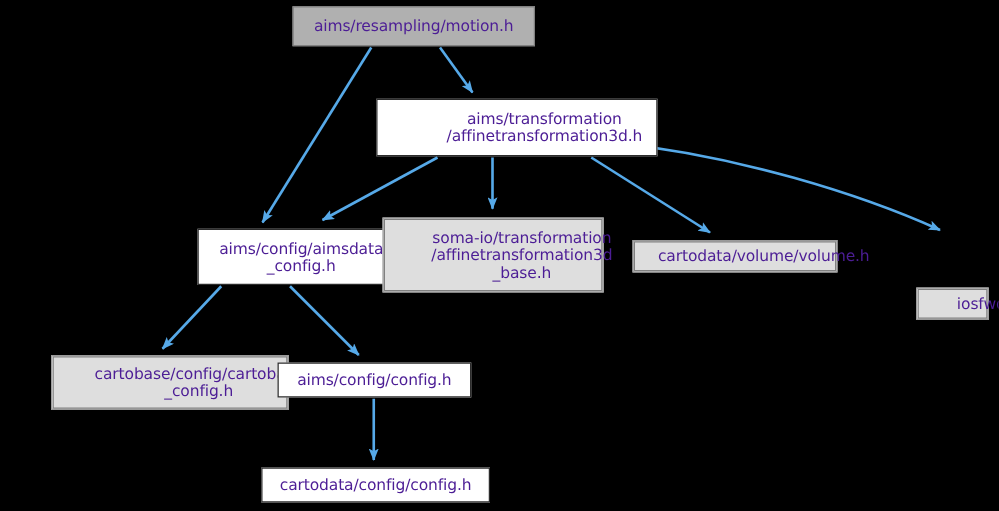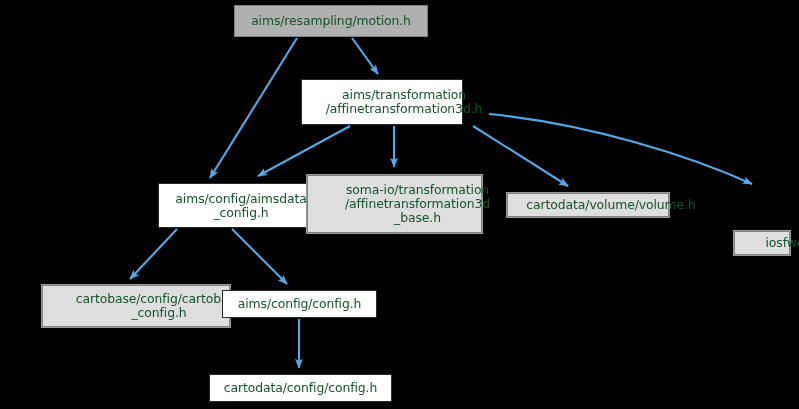--- a/index.html
+++ b/index.html
@@ -25,21 +25,21 @@
   }
   .node {
     position: absolute;
     box-sizing: border-box;
     display: flex;
     align-items: center;
     justify-content: center;
     text-align: center;
     line-height: 1.12;
     font-size: 12.4px;
-    color: #14532d;
+    color: #4c1d95;
     letter-spacing: -0.1px;
     white-space: pre;
     z-index: 3;
   }
   .node.gray {
     background: #dedede;
     border: 1px solid #9a9a9a;
     box-shadow: 0 0 0 1px #808080 inset;
     padding-left: 46px;
   }
@@ -78,21 +78,21 @@
       <path d="M 177,229 L 130,279"></path>
       <path d="M 232,229 L 287,284"></path>
       <path d="M 299,319 L 299,368"></path>
     </g>
   </svg>
 
   <div class="node gray-strong" style="left:234px; top:5px; width:194px; height:32px;">
     <span class="node-label">aims/resampling/motion.h</span>
   </div>
 
-  <div class="node white" style="left:301px; top:79px; width:162px; height:46px;padding-left:44px;">
+  <div class="node white" style="left:301px; top:79px; width:225px; height:46px;padding-left:44px;">
     <span class="node-label">aims/transformation
 /affinetransformation3d.h</span>
   </div>
 
   <div class="node white" style="left:120px; top:183px; width:166px; height:45px;margin-left:38px;">
     <span class="node-label">aims/config/aimsdata
 _config.h</span>
   </div>
 
   <div class="node gray" style="left:306px; top:174px; width:177px; height:60px;">

